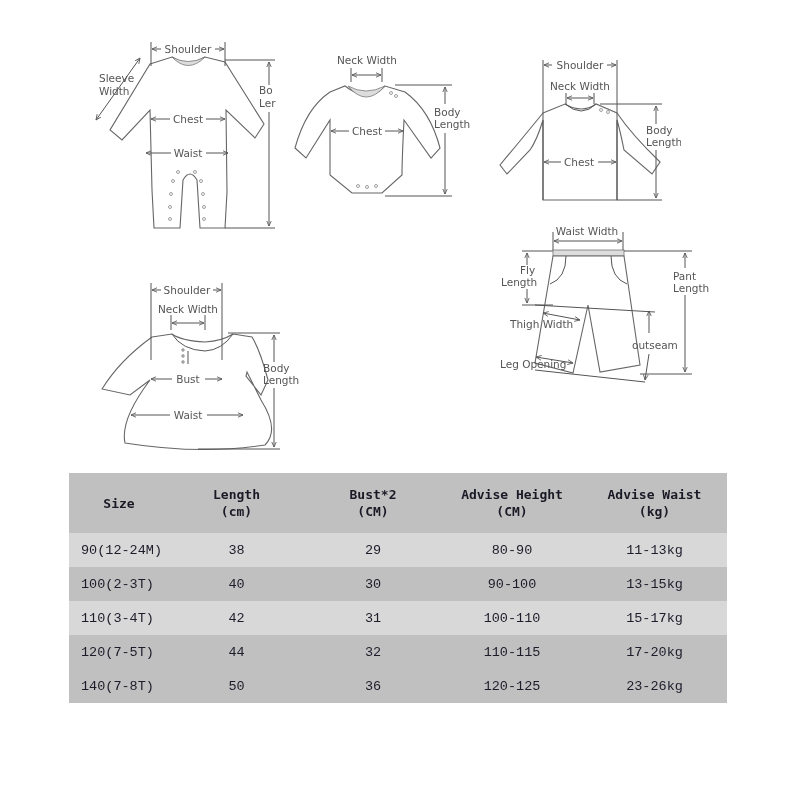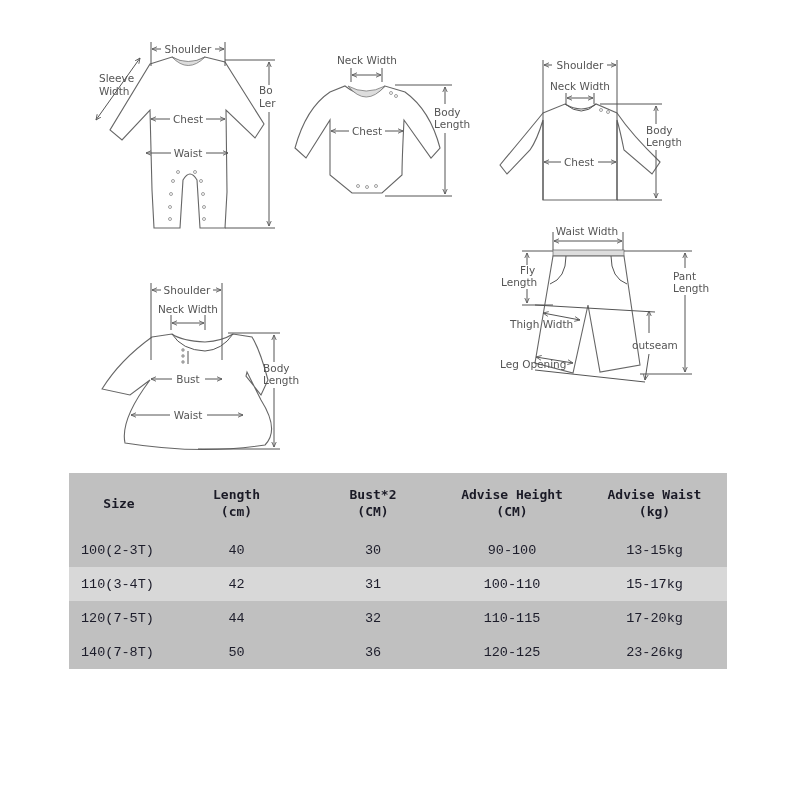--- a/index.html
+++ b/index.html
@@ -212,20 +212,27 @@
           <span class="hl">Advise Height</span>
           <span class="hl">(CM)</span>
         </th>
       <th class="c-w">
           <span class="hl">Advise Waist</span>
           <span class="hl">(kg)</span>
         </th>
     </tr>
   </thead>
   <tbody>
+    <tr class="light">
+      <td class="size">90(12-24M)</td>
+      <td>38</td>
+      <td>29</td>
+      <td>80-90</td>
+      <td>11-13kg</td>
+    </tr>
     <tr class="dark">
       <td class="size">100(2-3T)</td>
       <td>40</td>
       <td>30</td>
       <td>90-100</td>
       <td>13-15kg</td>
     </tr>
     <tr class="light">
       <td class="size">110(3-4T)</td>
       <td>42</td>

